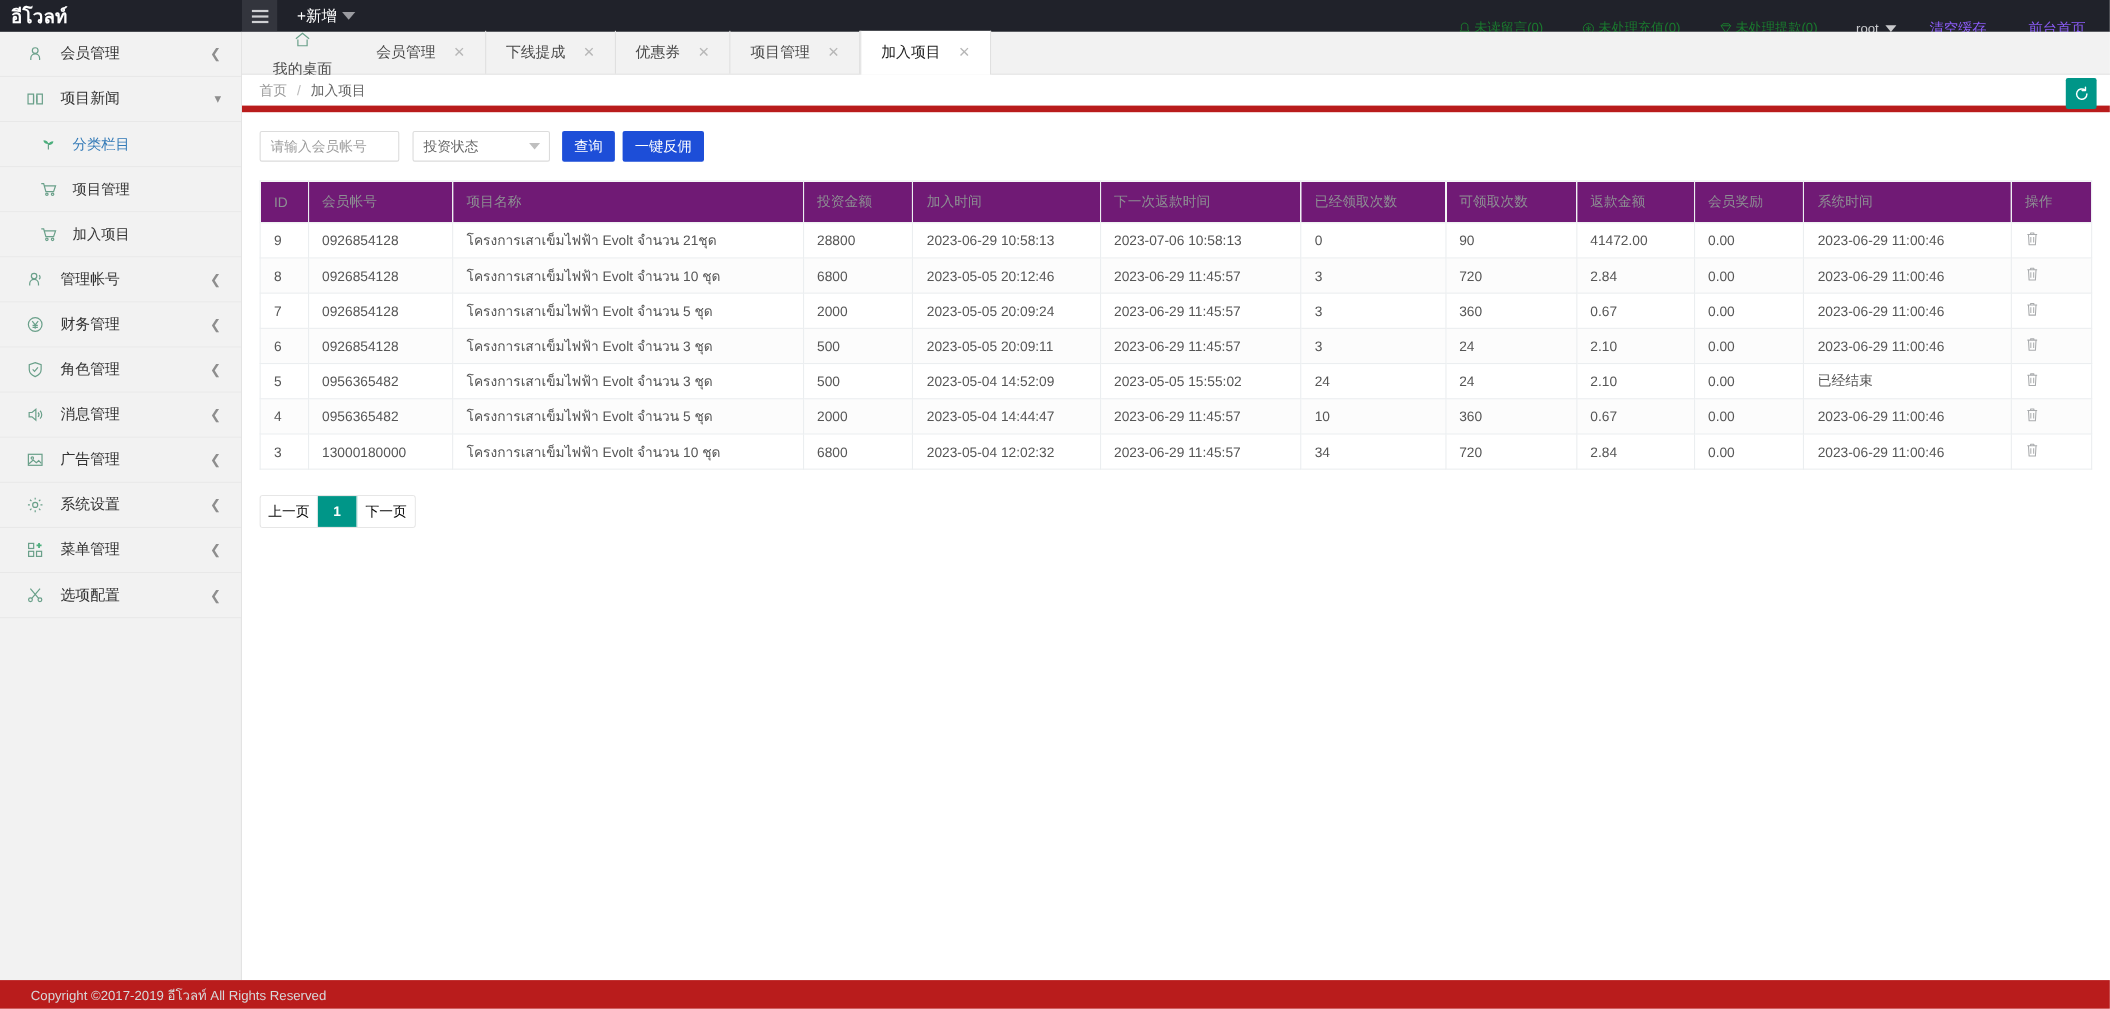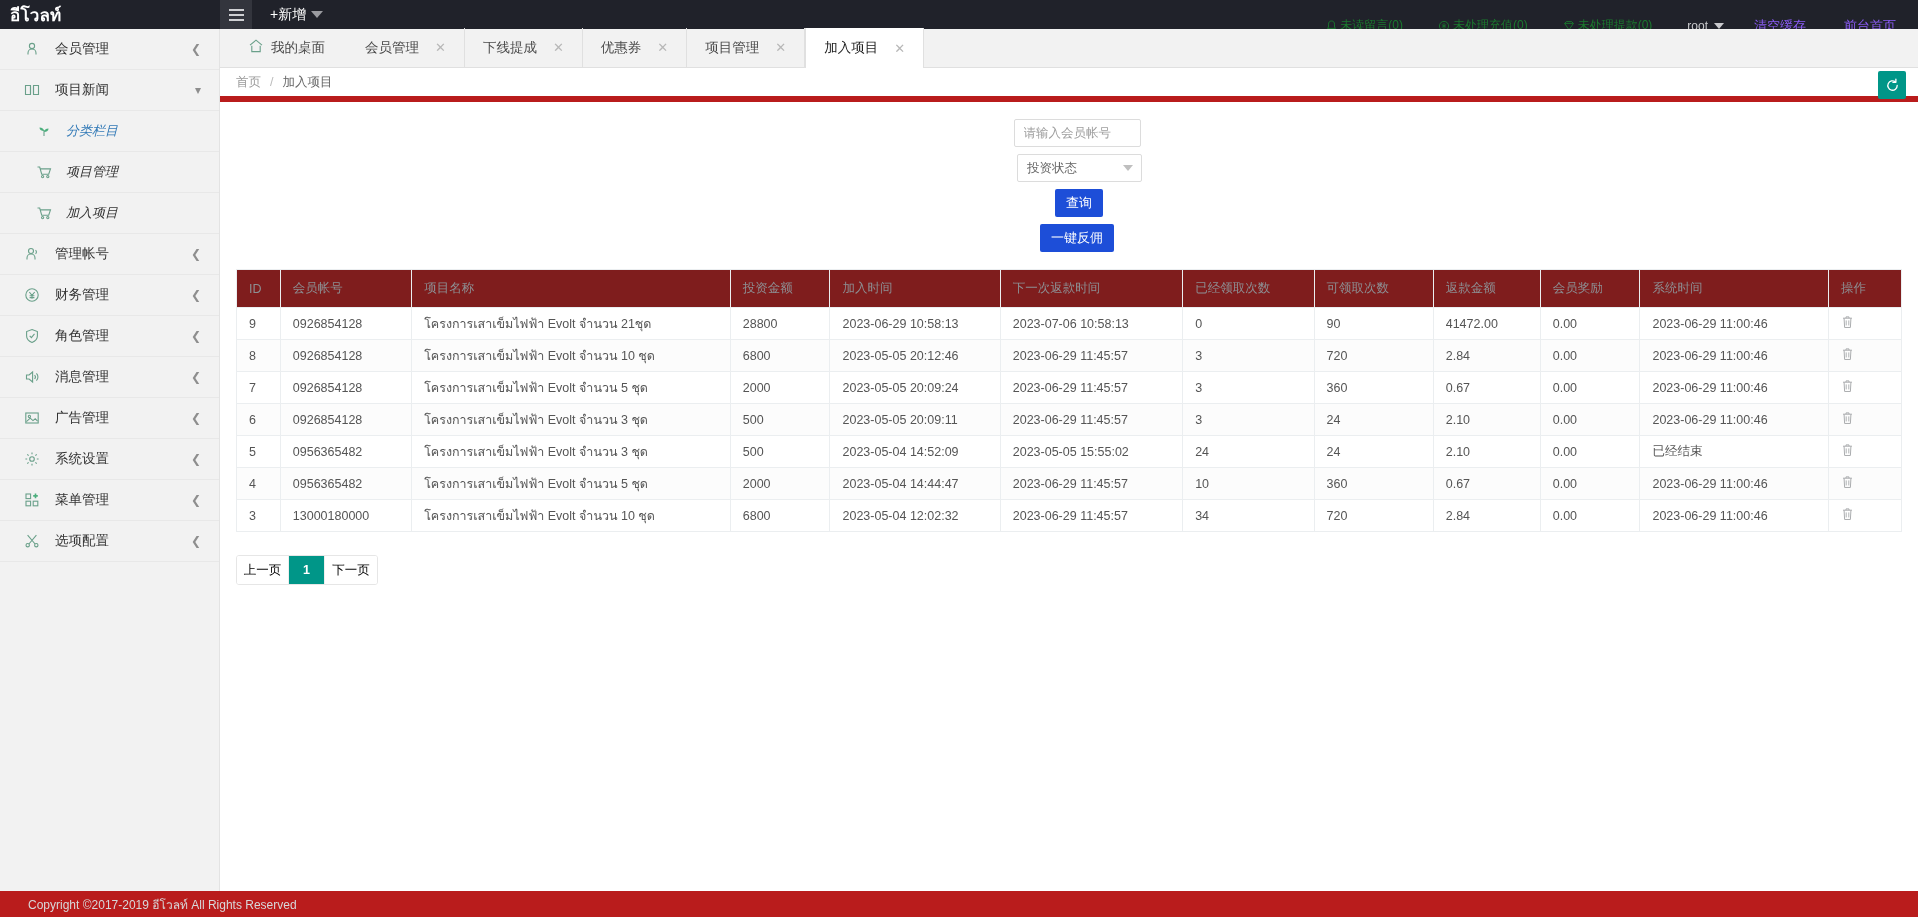--- a/index.html
+++ b/index.html
@@ -75,21 +75,21 @@
     border-bottom: 1px solid #e8e8e8;
     color: #333; font-size: 13.5px; cursor: pointer;
     background: #f2f2f2;
   }
   .side-item .s-icon {
     width: 20px; display: flex; align-items: center; justify-content: center;
     margin-right: 13px; color: #6aa08a;
   }
   .side-item .s-label { flex: 1; }
   .side-item .s-arrow { color: #8e8e8e; font-size: 12px; }
-  .side-item.sub { padding-left: 34px; font-size: 13px; font-style: italic; }
+  .side-item.sub { padding-left: 34px; font-size: 13px; }
   .side-item.sub .s-icon { margin-right: 12px; }
   .side-item.active .s-label { color: #337ab7; }
 
   
   .main {
     position: absolute; top: 29px; left: 220px;
     width: 1698px; height: 862px;
     background: #fff;
   }
 
@@ -98,21 +98,21 @@
     height: 39px; background: #f2f2f2;
     border-bottom: 1px solid #e0e0e0;
     display: flex; align-items: flex-end; padding-left: 10px;
   }
   .tab {
     height: 39px; display: flex; align-items: center;
     padding: 0 18px; font-size: 13.5px; color: #4a4a4a;
     border-right: 1px solid #e0e0e0; cursor: pointer; gap: 16px;
     background: transparent;
   }
-  .tab.home { border-right: none; padding-right: 22px; gap: 7px;}
+  .tab.home { border-right: none; padding-right: 22px; gap: 7px; flex-direction: column;}
   .tab.active { background: #fff; color: #222; border-left: 1px solid #e0e0e0;
     border-right: 1px solid #e0e0e0; position: relative; top: 1px; height: 40px; }
   .tab .x { color: #b7b7b7; font-size: 13px; }
 
   
   .crumbbar {
     height: 34px; display: flex; align-items: center;
     padding-left: 16px; border-bottom: 6px solid #b91c1c;
     position: relative; background: #fff;
   }
@@ -121,23 +121,22 @@
   .crumb.cur { color: #666; }
   .refresh-btn {
     position: absolute; right: 12px; top: 3px;
     width: 28px; height: 28px; background: #009688; color: #fff;
     border: none; border-radius: 2px; cursor: pointer;
     display: flex; align-items: center; justify-content: center;
   }
 
   
   .filterbar {
-    display: flex; align-items: center; gap: 7px;
+    display: flex; align-items: flex-end; gap: 7px;
     padding: 17px 0 17px 16px;
-    flex-direction: column;
   }
   .text-input {
     width: 127px; height: 28px; border: 1px solid #dcdcdc;
     border-radius: 2px; padding: 0 9px; font-size: 12.5px;
     color: #555; background: #fff; outline: none;
     font-family: "Liberation Sans", sans-serif;
   }
   .text-input::placeholder { color: #9e9e9e; }
   .select-box {
     width: 125px; height: 28px; border: 1px solid #dcdcdc;
@@ -157,21 +156,21 @@
     border-radius: 2px; padding: 0 11px; font-size: 13px; cursor: pointer;
     font-family: "Liberation Sans", sans-serif;
     display:flex; align-items:center;
   }
   .btn-teal.m { margin-left: 4px; }
 
   
   .table-wrap { padding: 0 16px; }
   table { border-collapse: collapse; width: 1666px; table-layout: fixed; }
   thead th {
-    background: #7f1d1d; color: #8d8f93; font-weight: normal;
+    background: #701a75; color: #8d8f93; font-weight: normal;
     font-size: 12.5px; text-align: left; height: 38px;
     padding: 0 12px; border: 1px solid #ebeef0;
     white-space: nowrap; overflow: hidden;
   }
   tbody td {
     height: 32px; font-size: 12.5px; color: #555;
     padding: 0 12px; border: 1px solid #ebeef0;
     background: #fff; white-space: nowrap; overflow: hidden;
   }
   tbody tr:nth-child(even) td { background: #fcfcfc; }

